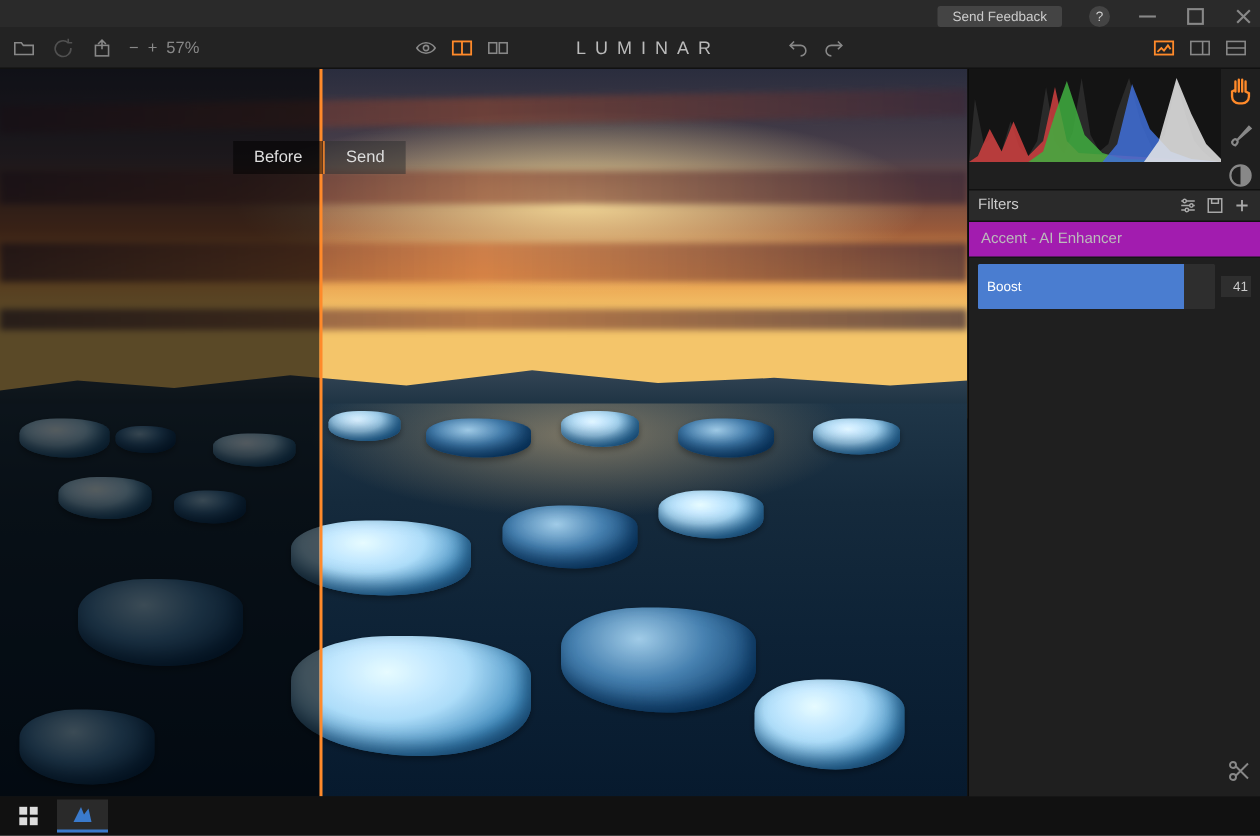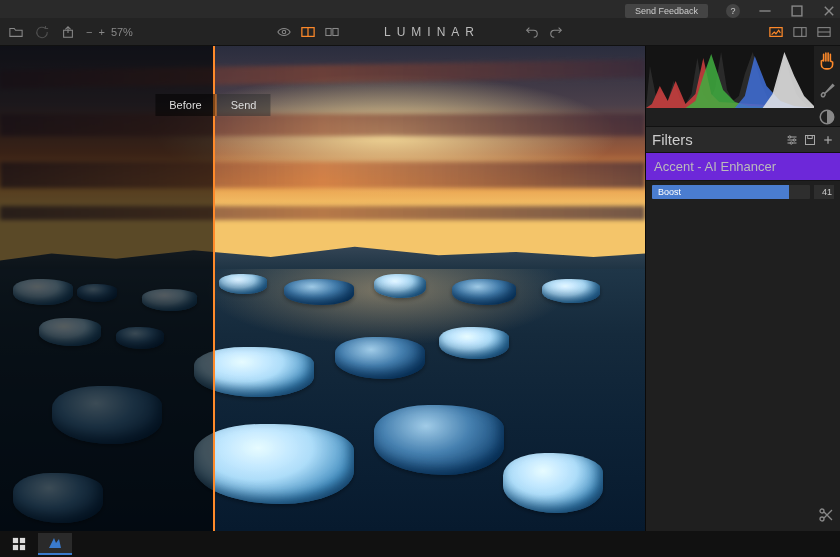--- a/index.html
+++ b/index.html
@@ -149,38 +149,38 @@
     background: #1f1f1f;
   }
   .tool-stack .ticon { width: 18px; height: 18px; cursor: pointer; color: #888; display:flex;align-items:center;justify-content:center;}
   .tool-stack .ticon.active { color: #ff8a2a; }
 
   .panel-header {
     display: flex; 
     padding: 4px 6px;
     background: #2a2a2a;
     border-top: 1px solid #111; border-bottom: 1px solid #111;
-    font-size: 15px; color: #ccc;
+    font-size: 10px; color: #ccc;
   }
   .panel-header .spacer { flex: 1; }
   .panel-header .picon { cursor: pointer; margin-left: 6px; color: #aaa; font-size: 12px; display:flex;align-items:center;}
 
   .filter-block { padding: 0; }
   .filter-title {
-    padding: 6px 8px; font-size: 13px; color: #bbb;
-    background: #6d28d9; border-bottom: 1px solid #151515;
+    padding: 6px 8px; font-size: 10px; color: #bbb;
+    background: #a21caf; border-bottom: 1px solid #151515;
   }
   .slider-row {
     display: flex; align-items: center;
     padding: 4px 6px;
     background: #1f1f1f;
     gap: 4px;
   }
   .slider-track {
-    flex: 1; height: 14px;
+    flex: 1; height: 30px;
     background: linear-gradient(90deg, #4a7dd0 0%, #4a7dd0 87%, #2e2e2e 87%, #2e2e2e 100%);
     position: relative;
     border-radius: 1px;
     cursor: pointer;
   }
   .slider-label {
     position: absolute; left: 6px; top: 0; bottom: 0;
     display: flex; align-items: center;
     font-size: 9px; color: #fff;
   }

